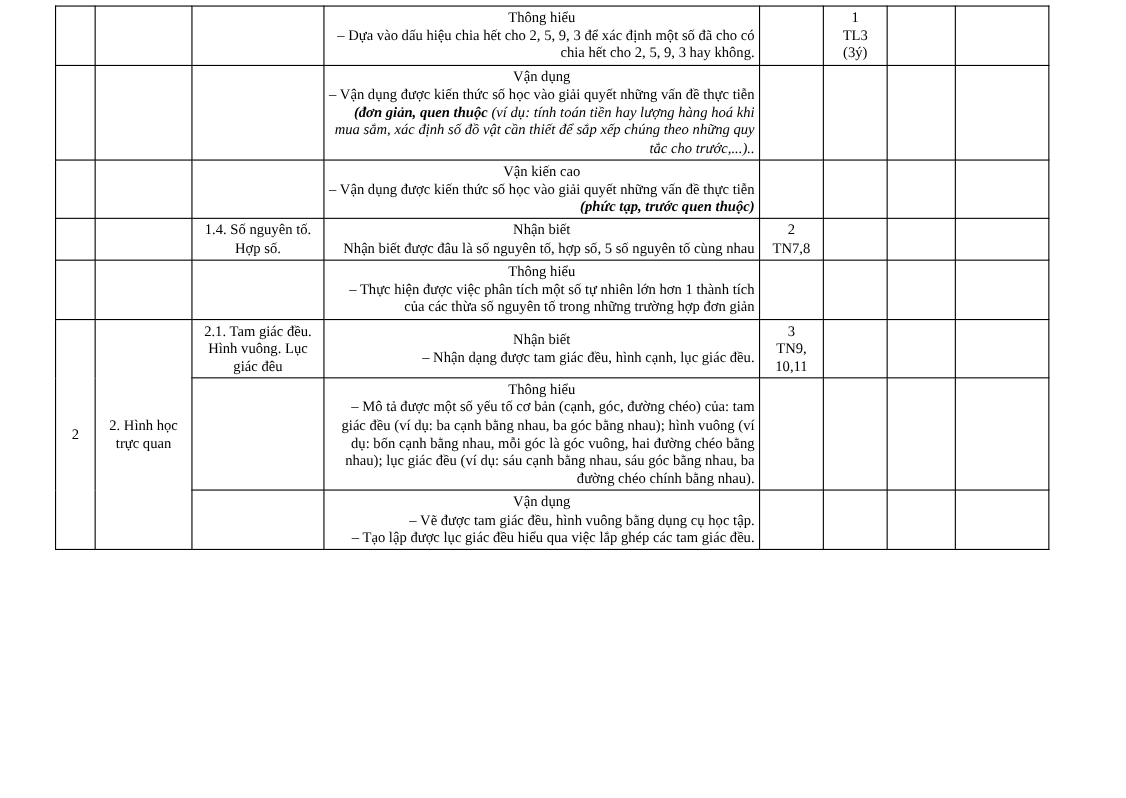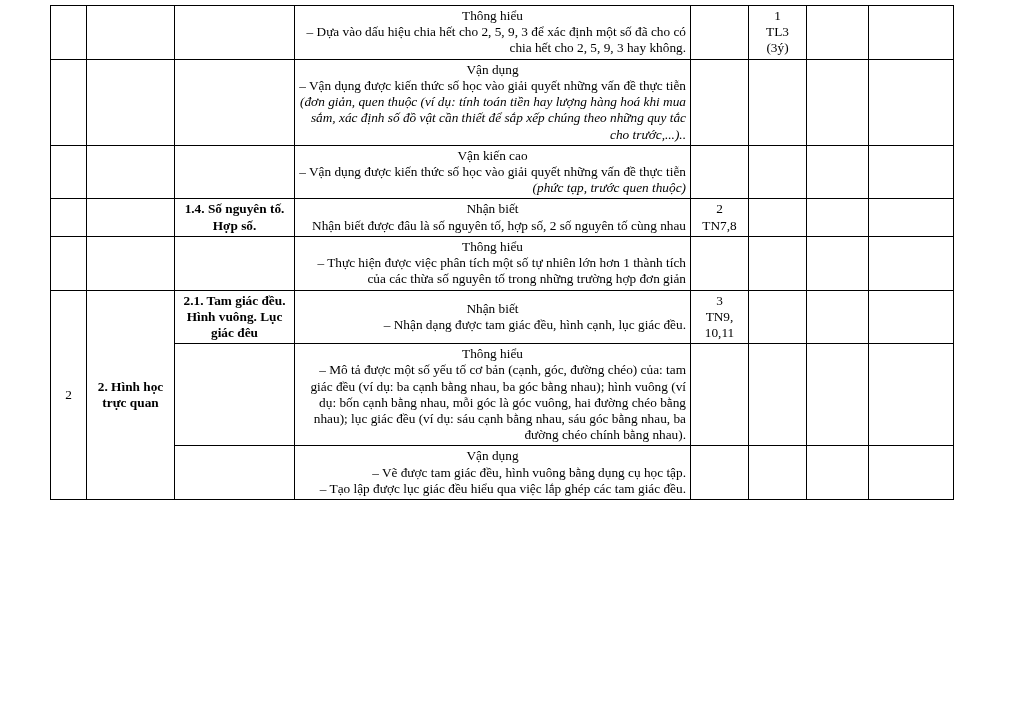--- a/index.html
+++ b/index.html
@@ -47,23 +47,23 @@
 
   .lvl {
     display: block;
     text-align: center;
   }
   .desc {
     display: block;
     text-align: right;
     text-indent: 0;
   }
-  .bold { font-weight: bold; }
+  .bold { font-weight: normal; }
   .ital { font-style: italic; }
-  .bi   { font-weight: normal; font-style: italic; margin-top: 12px; }
+  .bi   { font-weight: bold; font-style: italic; margin-top: 12px; }
 </style>
 </head>
 <body>
 
 <div id="page">
 
   <table class="matrix">
     <colgroup>
       <col style="width:36px">
       <col style="width:88px">
@@ -121,21 +121,21 @@
         <td class="c-vd"></td>
         <td class="c-vdc"></td>
       </tr>
 
       <tr>
         <td class="c-num"></td>
         <td class="c-chuong"></td>
         <td class="c-noidung bold">1.4. Số nguyên tố. Hợp số.</td>
         <td class="c-mucdo">
           <span class="lvl">Nhận biết</span>
-          <span class="desc">Nhận biết được đâu là số nguyên tố, hợp số, 2 số nguyên tố cùng nhau</span>
+          <span class="desc">Nhận biết được đâu là số nguyên tố, hợp số, 5 số nguyên tố cùng nhau</span>
         </td>
         <td class="c-nb">
           <span>2</span><br>
           <span>TN7,8</span>
         </td>
         <td class="c-th"></td>
         <td class="c-vd"></td>
         <td class="c-vdc"></td>
       </tr>
 

